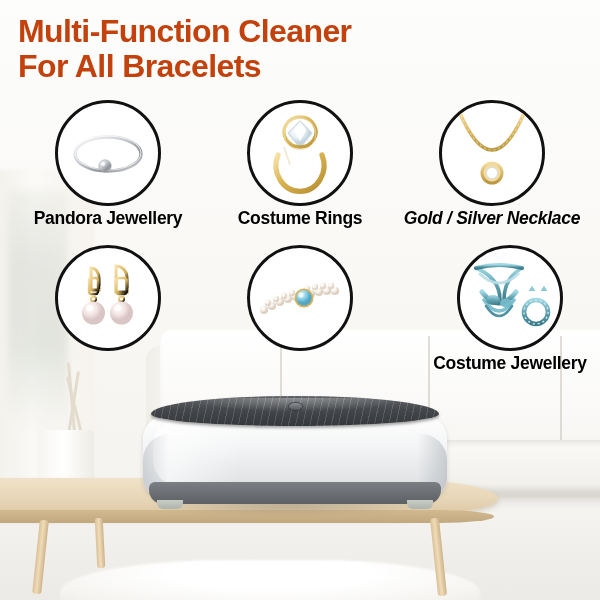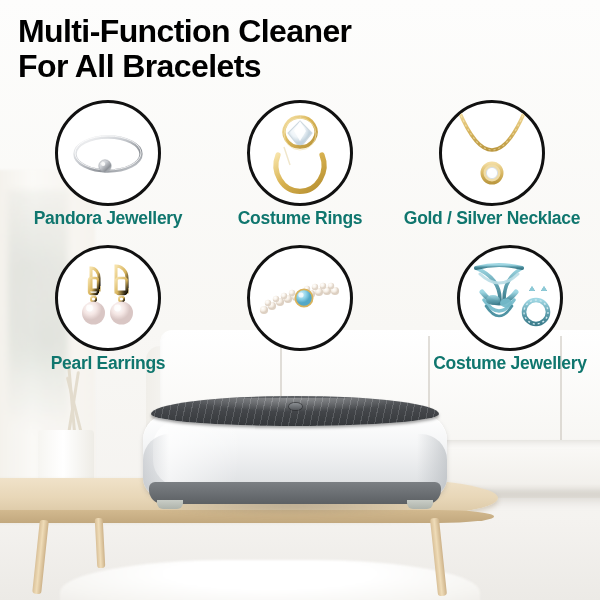--- a/index.html
+++ b/index.html
@@ -90,31 +90,31 @@
     border-radius:0 26px 18px 0;}
   .base{position:absolute;left:6px;top:86px;width:292px;height:22px;
     background:linear-gradient(180deg,#7b7f83 0%,#6a6e72 55%,#5c6063 100%);
     border-radius:6px 6px 14px 14px;}
   .foot{position:absolute;top:104px;width:26px;height:9px;
     background:linear-gradient(180deg,#c9cdc6,#aeb3ab);border-radius:0 0 6px 6px;}
 
   
   .title{position:absolute;left:18px;top:14px;width:560px;
     font-weight:bold;font-size:32px;line-height:1.08;letter-spacing:-.6px;
-    color:#000000;}
+    color:#c2410c;}
   .title .l2{display:block;}
 
   
   .grid{position:absolute;left:0;top:100px;width:600px;}
   .row{position:relative;height:145px;}
   .cell{position:absolute;width:200px;text-align:center;}
   .circle{position:relative;width:106px;height:106px;margin:0 auto;
     border-radius:50%;background:#ffffff;border:3px solid #111111;
     overflow:hidden;box-sizing:border-box;}
-  .cap{margin-top:2px;font-weight:bold;font-size:17.5px;color:#0f766e;
+  .cap{margin-top:2px;font-weight:bold;font-size:17.5px;color:#000000;
     letter-spacing:-.3px;white-space:nowrap;}
 
   
   .art{position:absolute;inset:0;}
 </style>
 </head>
 <body>
 
 <div id="stage">
 
@@ -216,21 +216,21 @@
               <path d="M50 18 L56 28 L50 38 L44 28 Z" fill="#ffffff" opacity=".85"></path>
               <path d="M50 14 a16 15 0 1 0 .1 0" fill="none" stroke="url(#gd)" stroke-width="3.4" opacity=".95"></path>
               <circle cx="50" cy="31" r="16" fill="none" stroke="#f2e2b0" stroke-width="1" opacity=".7"></circle>
             </g>
             <path d="M34 44 L40 62" stroke="#ece0bd" stroke-width="1.4" opacity=".8"></path>
           </svg>
         </div>
         <div class="cap">Costume Rings</div>
       </div>
 
-      <div class="cell" style="left:392px;">
+      <div class="cell" style="left:392px;font-style:italic;">
         <div class="circle">
           <svg class="art" viewBox="0 0 100 100">
             <defs>
               <linearGradient id="gc" x1="0" y1="0" x2="0" y2="1">
                 <stop offset="0%" stop-color="#f3dda2"></stop>
                   <stop offset="50%" stop-color="#d9b864"></stop>
                 <stop offset="100%" stop-color="#bb9840"></stop>
               </linearGradient>
             </defs>
             <path d="M17 8 Q50 86 83 8" fill="none" stroke="url(#gc)" stroke-width="3.6" stroke-linecap="round"></path>
@@ -272,21 +272,20 @@
             </g>
             <g>
               <path d="M58 18 a11 12 0 0 1 11 12 v14 h-11 z" fill="none" stroke="url(#gh)" stroke-width="3"></path>
               <rect x="58" y="30" width="11" height="16" rx="3" fill="none" stroke="url(#gh)" stroke-width="2.4"></rect>
               <circle cx="63.5" cy="51" r="2.6" fill="none" stroke="url(#gh)" stroke-width="2"></circle>
               <circle cx="63.5" cy="65" r="11.5" fill="url(#pl)"></circle>
               <circle cx="59.5" cy="60" r="3.4" fill="#ffffff" opacity=".8"></circle>
             </g>
           </svg>
         </div>
-        <div class="cap">Pearl Earrings</div>
       </div>
 
       <div class="cell" style="left:200px;">
         <div class="circle">
           <svg class="art" viewBox="0 0 100 100">
             <defs>
               <radialGradient id="pb" cx="35%" cy="30%">
                 <stop offset="0%" stop-color="#ffffff"></stop>
                   <stop offset="60%" stop-color="#f6efe6"></stop>
                 <stop offset="100%" stop-color="#ddd0c2"></stop>

